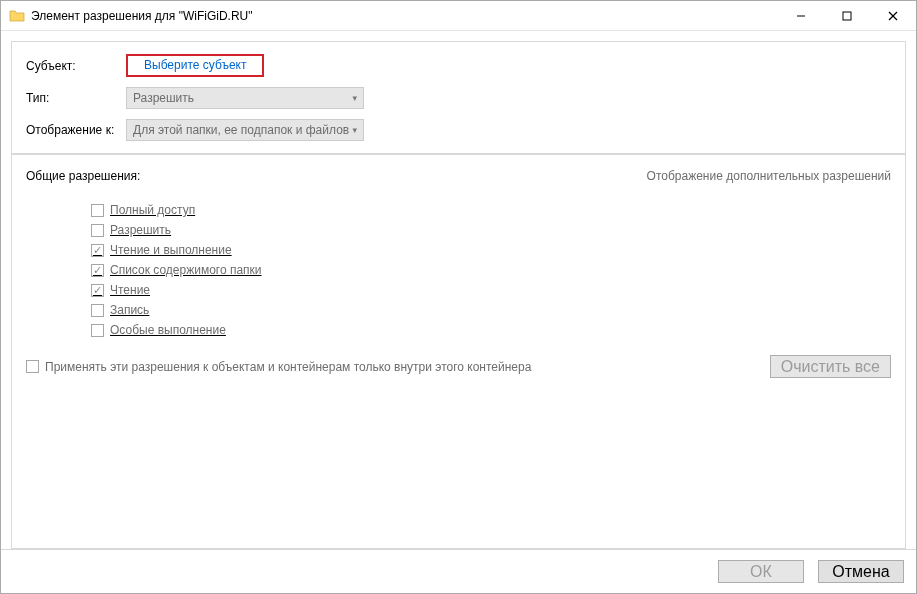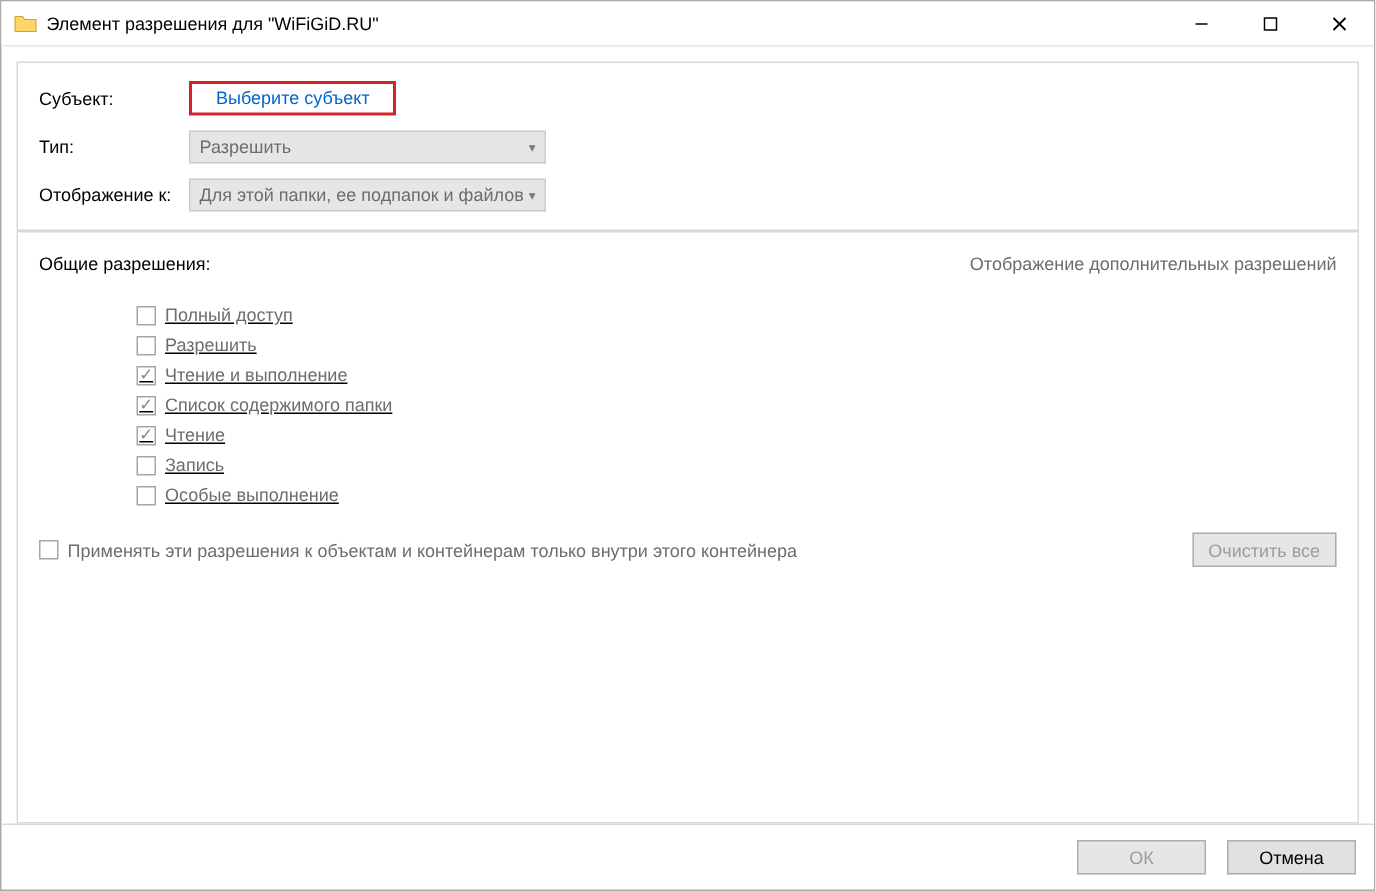--- a/index.html
+++ b/index.html
@@ -36,21 +36,21 @@
 .perm-head .left { color: #000; }
 .perm-head .right { color: #6d6d6d; cursor: pointer; }
 .permlist { padding-left: 65px; display: flex; flex-direction: column; gap: 6px; text-decoration: underline; }
 .chk { display: flex; align-items: center; gap: 6px; color: #6d6d6d; }
 .chkbox { width: 13px; height: 13px; border: 1px solid #a6a6a6; display: inline-flex; align-items: center; justify-content: center; background: #fff; }
 .chkbox.checked::after { content: "✓"; font-size: 11px; color: #888; line-height: 1; }
 .applyrow { margin-top: 18px; display: flex; justify-content: space-between; align-items: center; }
 .applyrow .chk { color: #6d6d6d; }
 .btn {
   min-width: 86px; height: 23px; border: 1px solid #adadad; background: #e1e1e1;
-  color: #000; font-size: 12px; display: inline-flex; align-items: center; justify-content: center;
+  color: #000; font-size: 16px; display: inline-flex; align-items: center; justify-content: center;
   padding: 0 10px; cursor: pointer;
 }
 .btn.disabled { color: #9c9c9c; background: #e6e6e6; cursor: default; }
 .footer { height: 44px; border-top: 1px solid #d9d9d9; display: flex; align-items: center; justify-content: flex-end; gap: 14px; padding: 0 12px; }
 </style>
 </head>
 <body>
 
 <div class="window">
   <div class="titlebar">

